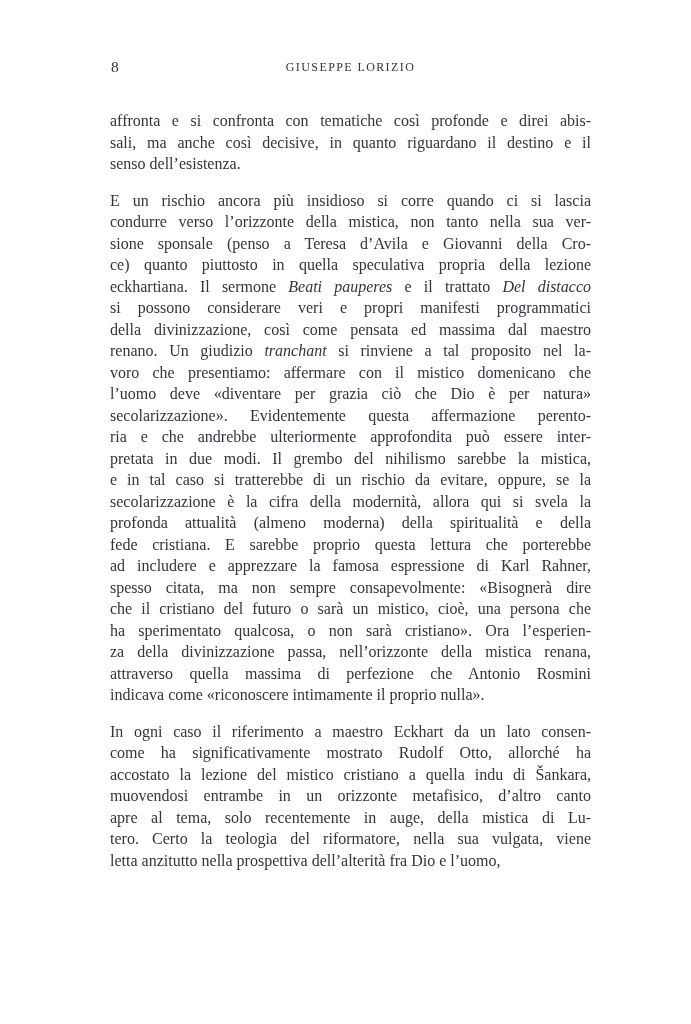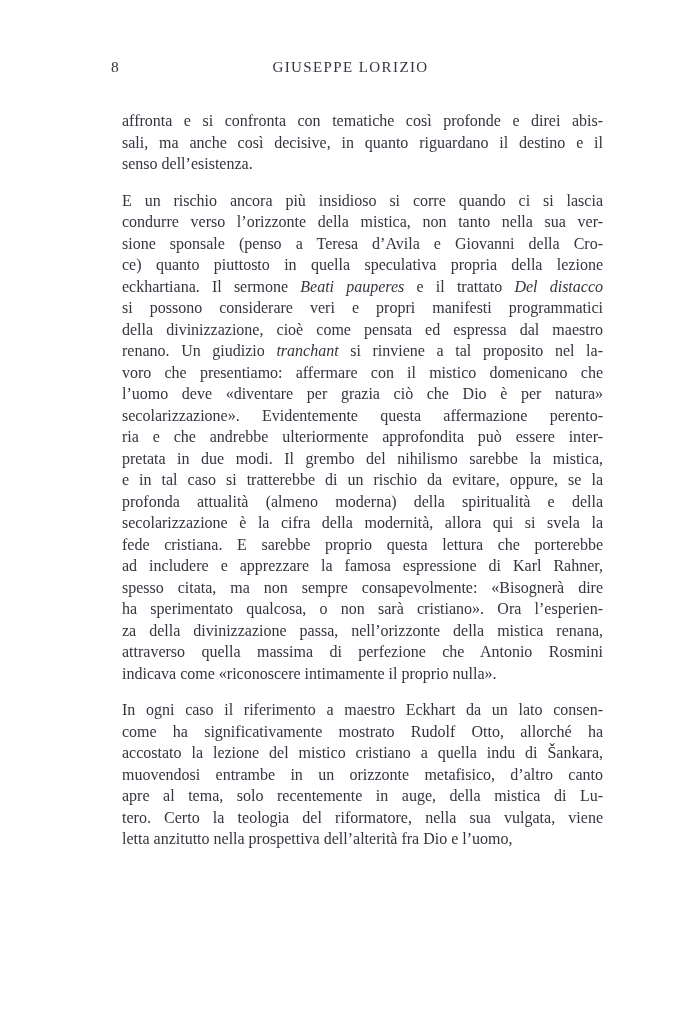--- a/index.html
+++ b/index.html
@@ -27,28 +27,28 @@
   .pagenum {
     position: absolute;
     left: 1px;
     top: 0;
     font-size: 15.5px;
     line-height: 18px;
   }
   .head-title {
     display: block;
     text-align: center;
-    font-size: 15px;
+    font-size: 12px;
     line-height: 18px;
     letter-spacing: 1.4px;
   }
   .text-block {
     position: absolute;
     top: 110px;
-    left: 122px;
+    left: 110px;
     width: 481px;
     font-size: 16px;
     line-height: 21.5px;
   }
   .para {
     margin: 0 0 15px 0;
   }
   .para:last-child { margin-bottom: 4px; }
   .line {
     text-align: justify;
@@ -76,33 +76,34 @@
         <div class="line">sali, ma anche così decisive, in quanto riguardano il destino e il</div>
         <div class="line para-last">senso dell’esistenza.</div>
       </div>
       <div class="para">
         <div class="line">E un rischio ancora più insidioso si corre quando ci si lascia</div>
         <div class="line">condurre verso l’orizzonte della mistica, non tanto nella sua ver-</div>
         <div class="line">sione sponsale (penso a Teresa d’Avila e Giovanni della Cro-</div>
         <div class="line">ce) quanto piuttosto in quella speculativa propria della lezione</div>
         <div class="line">eckhartiana. Il sermone <em>Beati pauperes</em> e il trattato <em>Del distacco</em></div>
         <div class="line">si possono considerare veri e propri manifesti programmatici</div>
-        <div class="line">della divinizzazione, cioè come pensata ed espressa dal maestro</div>
+        <div class="line">della divinizzazione, così come pensata ed massima dal maestro</div>
         <div class="line">renano. Un giudizio <em>tranchant</em> si rinviene a tal proposito nel la-</div>
         <div class="line">voro che presentiamo: affermare con il mistico domenicano che</div>
         <div class="line">l’uomo deve «diventare per grazia ciò che Dio è per natura»</div>
         <div class="line">secolarizzazione». Evidentemente questa affermazione perento-</div>
         <div class="line">ria e che andrebbe ulteriormente approfondita può essere inter-</div>
         <div class="line">pretata in due modi. Il grembo del nihilismo sarebbe la mistica,</div>
         <div class="line">e in tal caso si tratterebbe di un rischio da evitare, oppure, se la</div>
+        <div class="line">secolarizzazione è la cifra della modernità, allora qui si svela la</div>
         <div class="line">profonda attualità (almeno moderna) della spiritualità e della</div>
-        <div class="line">secolarizzazione è la cifra della modernità, allora qui si svela la</div>
         <div class="line">fede cristiana. E sarebbe proprio questa lettura che porterebbe</div>
         <div class="line">ad includere e apprezzare la famosa espressione di Karl Rahner,</div>
         <div class="line">spesso citata, ma non sempre consapevolmente: «Bisognerà dire</div>
+        <div class="line">che il cristiano del futuro o sarà un mistico, cioè, una persona che</div>
         <div class="line">ha sperimentato qualcosa, o non sarà cristiano». Ora l’esperien-</div>
         <div class="line">za della divinizzazione passa, nell’orizzonte della mistica renana,</div>
         <div class="line">attraverso quella massima di perfezione che Antonio Rosmini</div>
         <div class="line para-last">indicava come «riconoscere intimamente il proprio nulla».</div>
       </div>
       <div class="para">
         <div class="line">In ogni caso il riferimento a maestro Eckhart da un lato consen-</div>
         <div class="line">come ha significativamente mostrato Rudolf Otto, allorché ha</div>
         <div class="line">accostato la lezione del mistico cristiano a quella indu di Šankara,</div>
         <div class="line">muovendosi entrambe in un orizzonte metafisico, d’altro canto</div>

